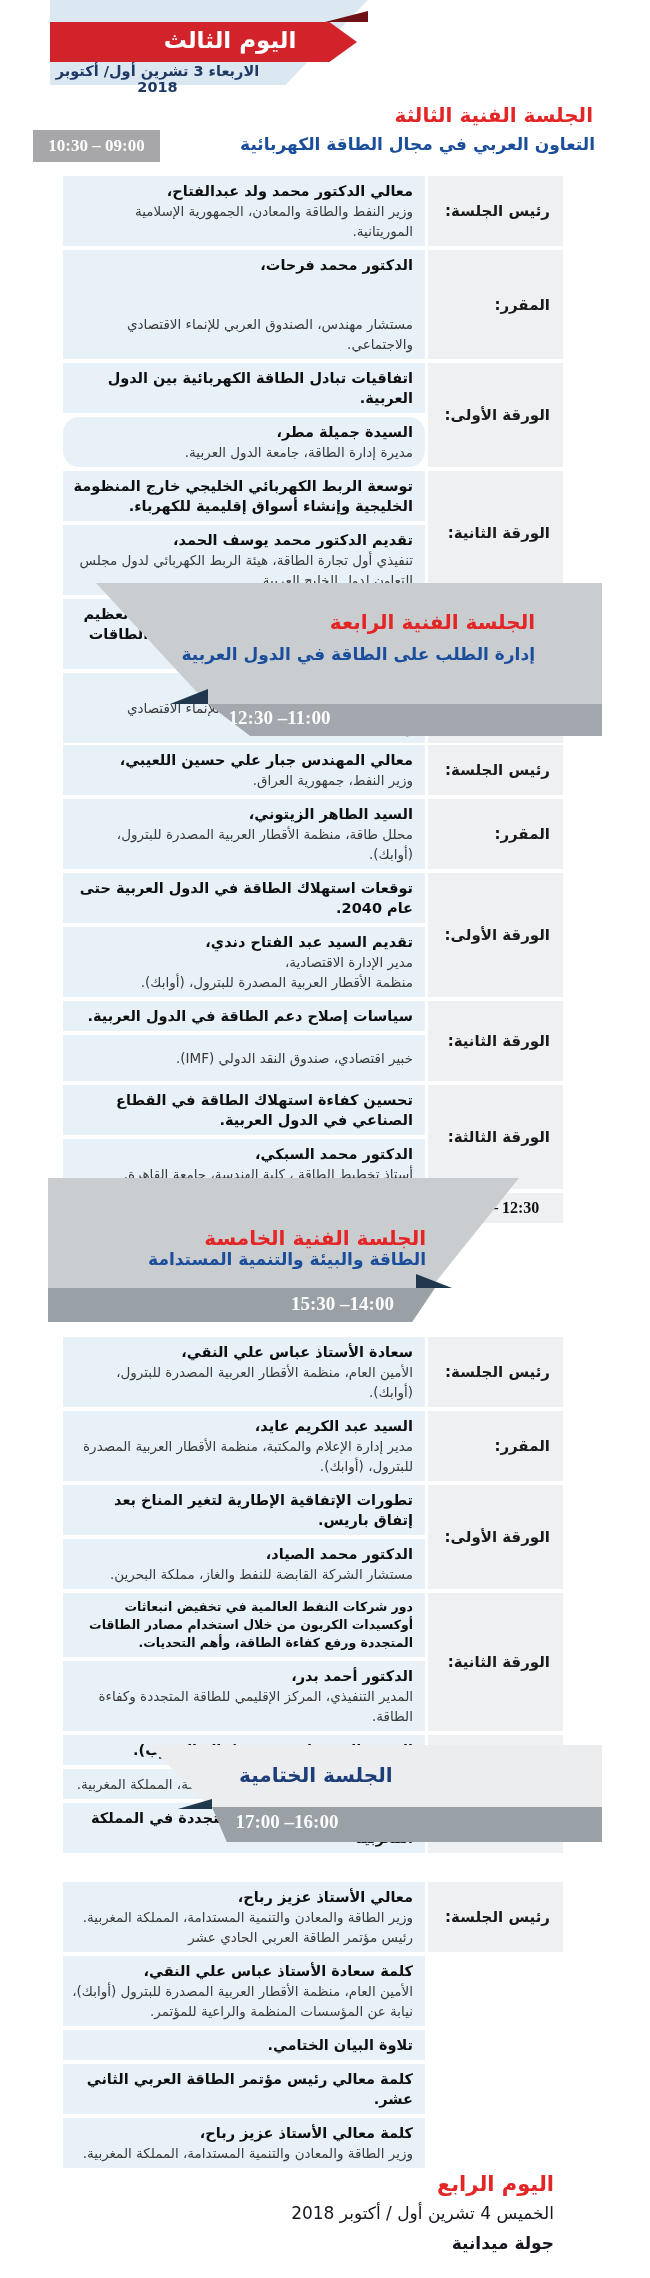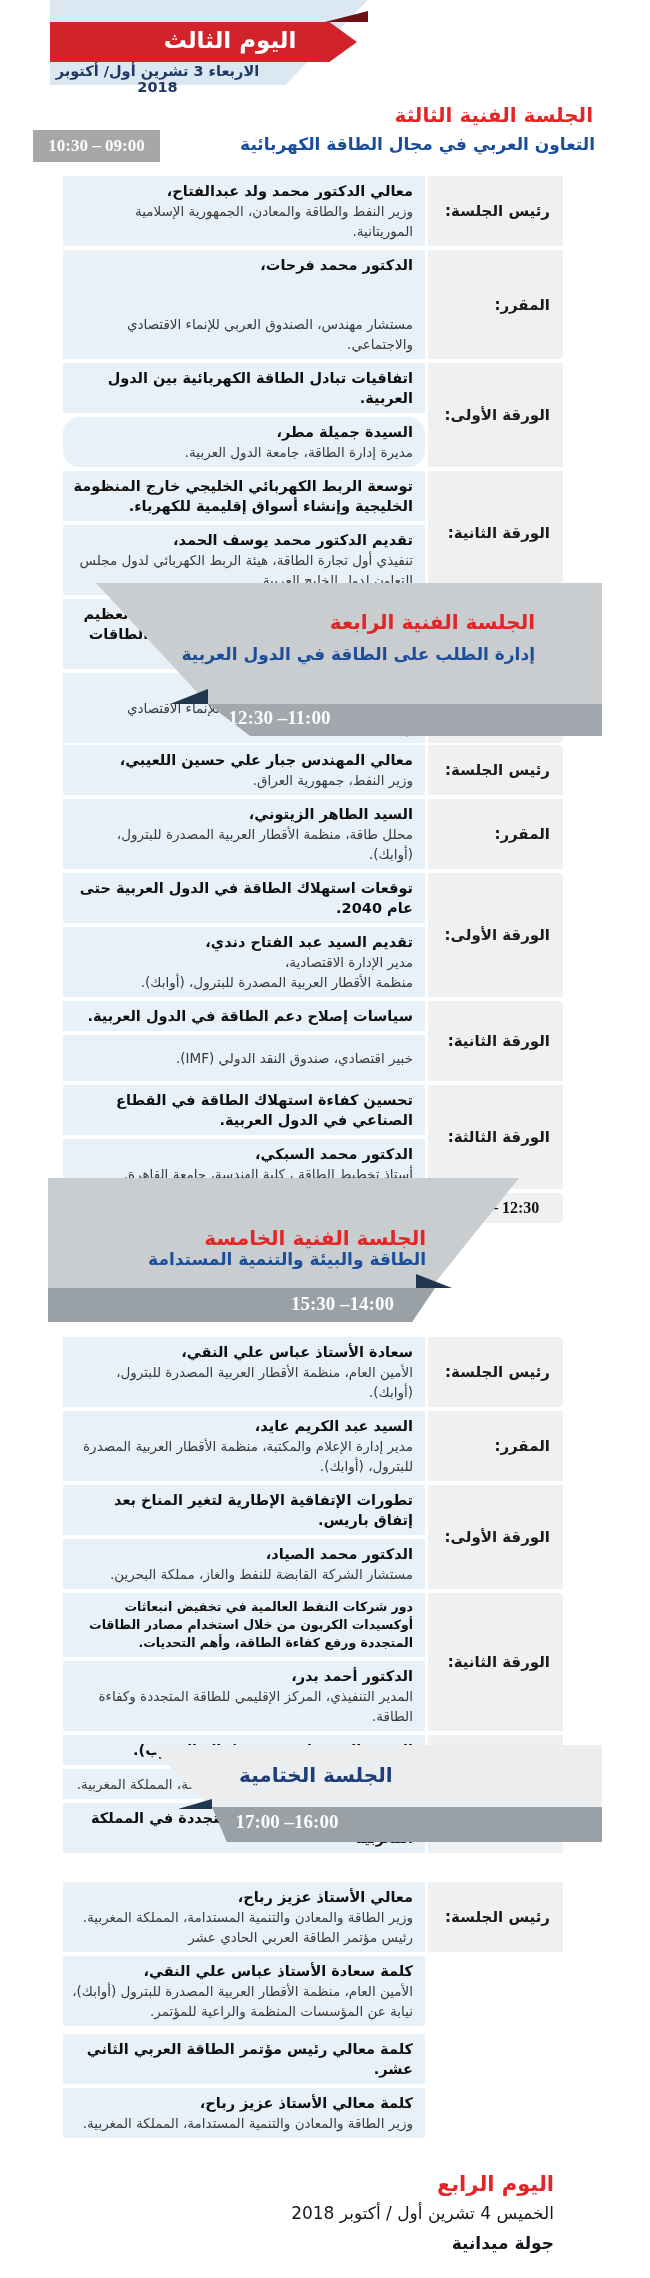--- a/index.html
+++ b/index.html
@@ -317,20 +317,25 @@
         <div class="lbl blank"></div>
         <div class="stack">
           <div class="cell" style="min-height: 46px;">
             <div class="ln-b">كلمة سعادة الأستاذ عباس علي النقي،</div>
             <div class="ln-n">الأمين العام، منظمة الأقطار العربية المصدرة للبترول (أوابك)، نيابة عن المؤسسات المنظمة والراعية للمؤتمر.</div>
           </div>
         </div>
       </div>
       <div class="row">
         <div class="lbl blank"></div>
+        <div class="stack">
+          <div class="cell" style="min-height: 28px;">
+            <div class="ln-b">تلاوة البيان الختامي.</div>
+          </div>
+        </div>
       </div>
       <div class="row">
         <div class="lbl blank"></div>
         <div class="stack">
           <div class="cell" style="min-height: 28px;">
             <div class="ln-b">كلمة معالي رئيس مؤتمر الطاقة العربي الثاني عشر.</div>
           </div>
         </div>
       </div>
       <div class="row">

